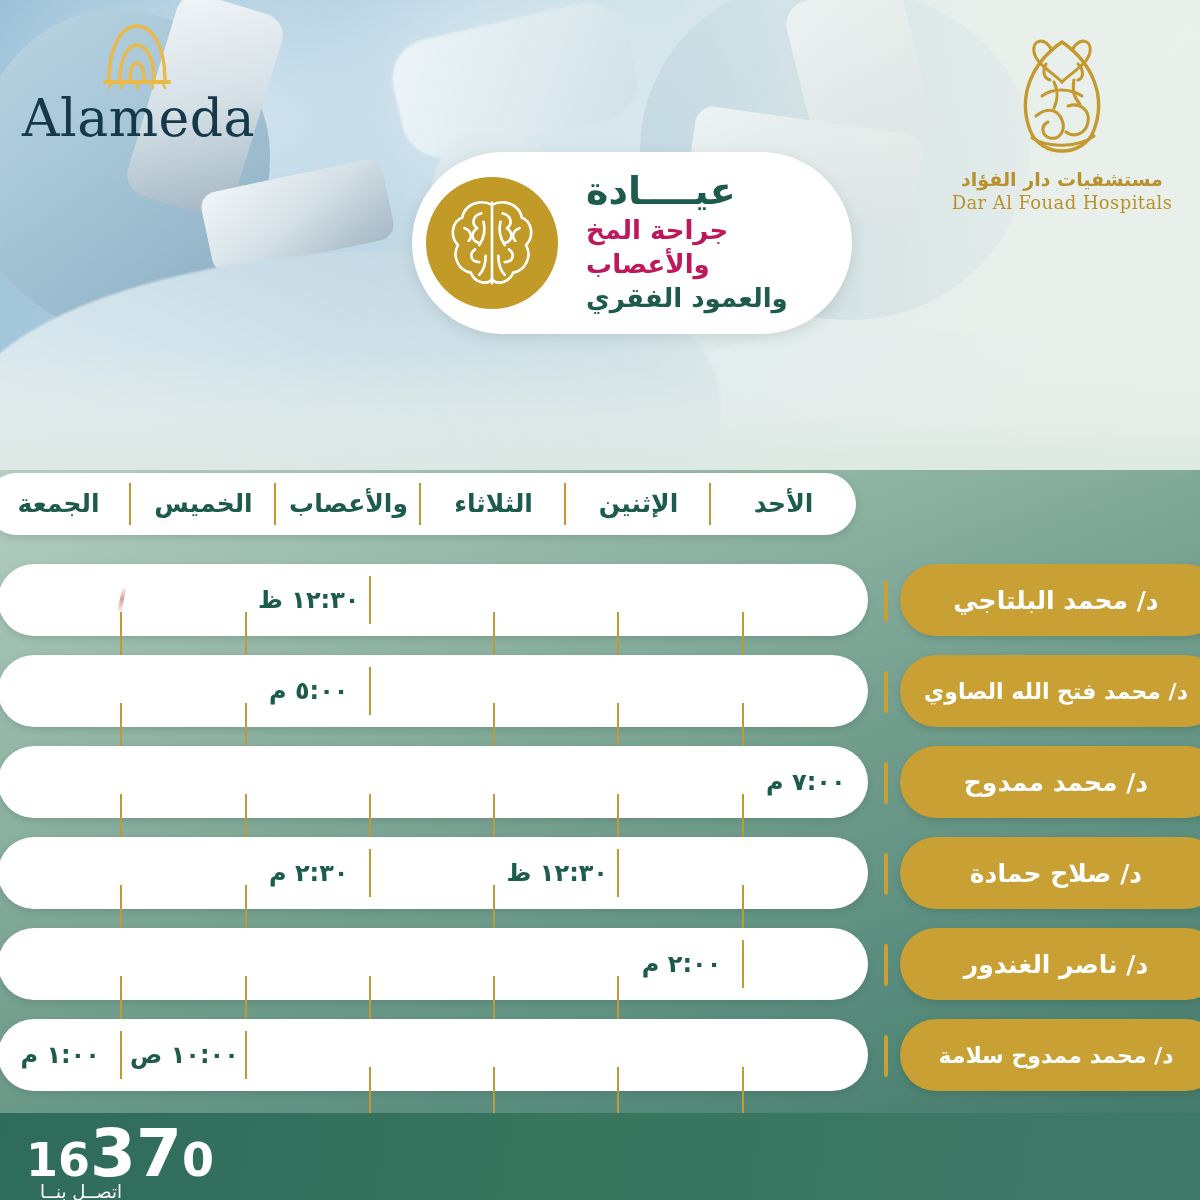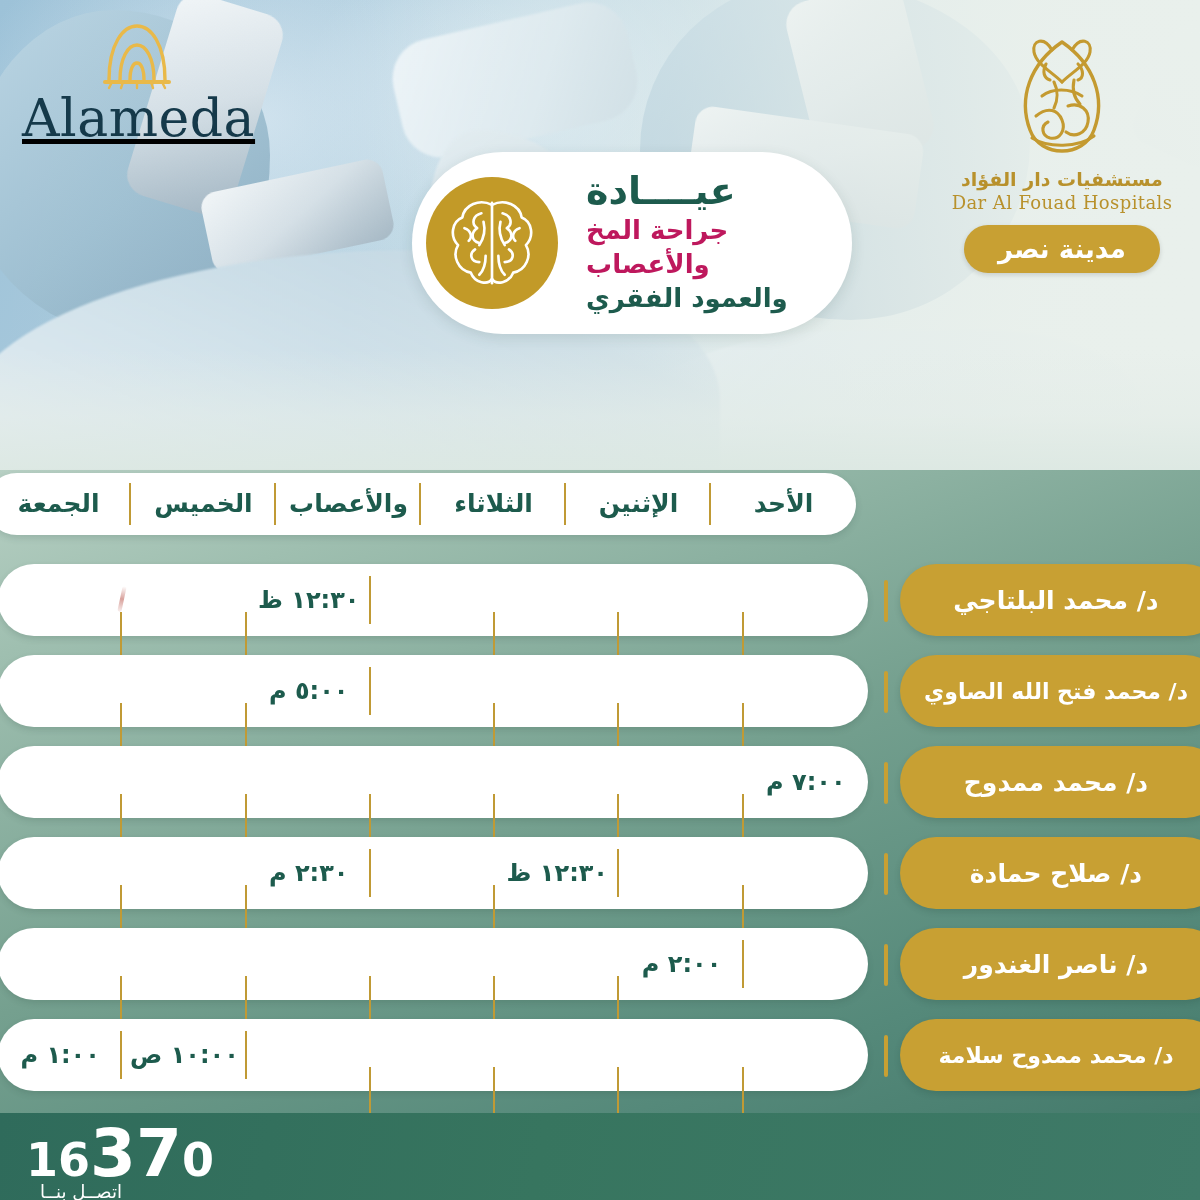--- a/index.html
+++ b/index.html
@@ -107,21 +107,21 @@
       #e9f0ec 100%);
   }
   .hero-bottom-fade {
     position: absolute; left: 0; bottom: 0; width: 1200px; height: 120px;
     background: linear-gradient(to bottom, rgba(233,240,236,0) 0%, rgba(227,236,231,0.55) 55%, rgba(220,232,226,0.9) 100%);
   }
 
   
   .alameda {
     position: absolute; left: 22px; top: 18px;
-    width: 230px; text-align: right; z-index: 6; text-decoration: underline;
+    width: 230px; text-align: right; z-index: 6;
   }
   .alameda-mark {
     width: 76px; height: 72px; margin: 0 auto 2px auto;
     position: relative;
   }
   .alameda-word {
     font-family: "DejaVu Serif", "Liberation Serif", serif;
     font-size: 52px; letter-spacing: .5px;
     color: #15394a; line-height: 1;
     direction: ltr;
@@ -350,23 +350,20 @@
           <path d="M58 62 C62 70 62 80 58 88"></path>
           <path d="M78 60 C76 70 78 78 84 84"></path>
           <path d="M36 118 C52 128 82 128 98 116"></path>
           <path d="M50 44 C46 52 48 58 54 60"></path>
           <path d="M82 44 C88 50 88 58 82 60"></path>
         </g>
       </svg>
     </div>
     <div class="daf-ar">مستشفيات دار الفؤاد</div>
     <div class="daf-en">Dar Al Fouad Hospitals</div>
-    <div class="daf-branch">
-      <span>مدينة نصر</span>
-    </div>
   </div>
 
   <div class="clinic-badge">
     <div class="brain-circle">
       <svg viewBox="0 0 100 100" width="106" height="106" aria-hidden="true">
         <g fill="none" stroke="#ffffff" stroke-width="2.5" stroke-linecap="round" stroke-linejoin="round">
           <path d="M50 12 V88"></path>
           <path d="M50 14 C38 8 24 14 22 26 C12 30 10 44 18 52 C12 62 18 76 30 78 C34 88 46 90 50 84"></path>
           <path d="M50 14 C62 8 76 14 78 26 C88 30 90 44 82 52 C88 62 82 76 70 78 C66 88 54 90 50 84"></path>
           <path d="M40 22 C32 24 30 32 36 36 C30 40 30 48 38 50"></path>

